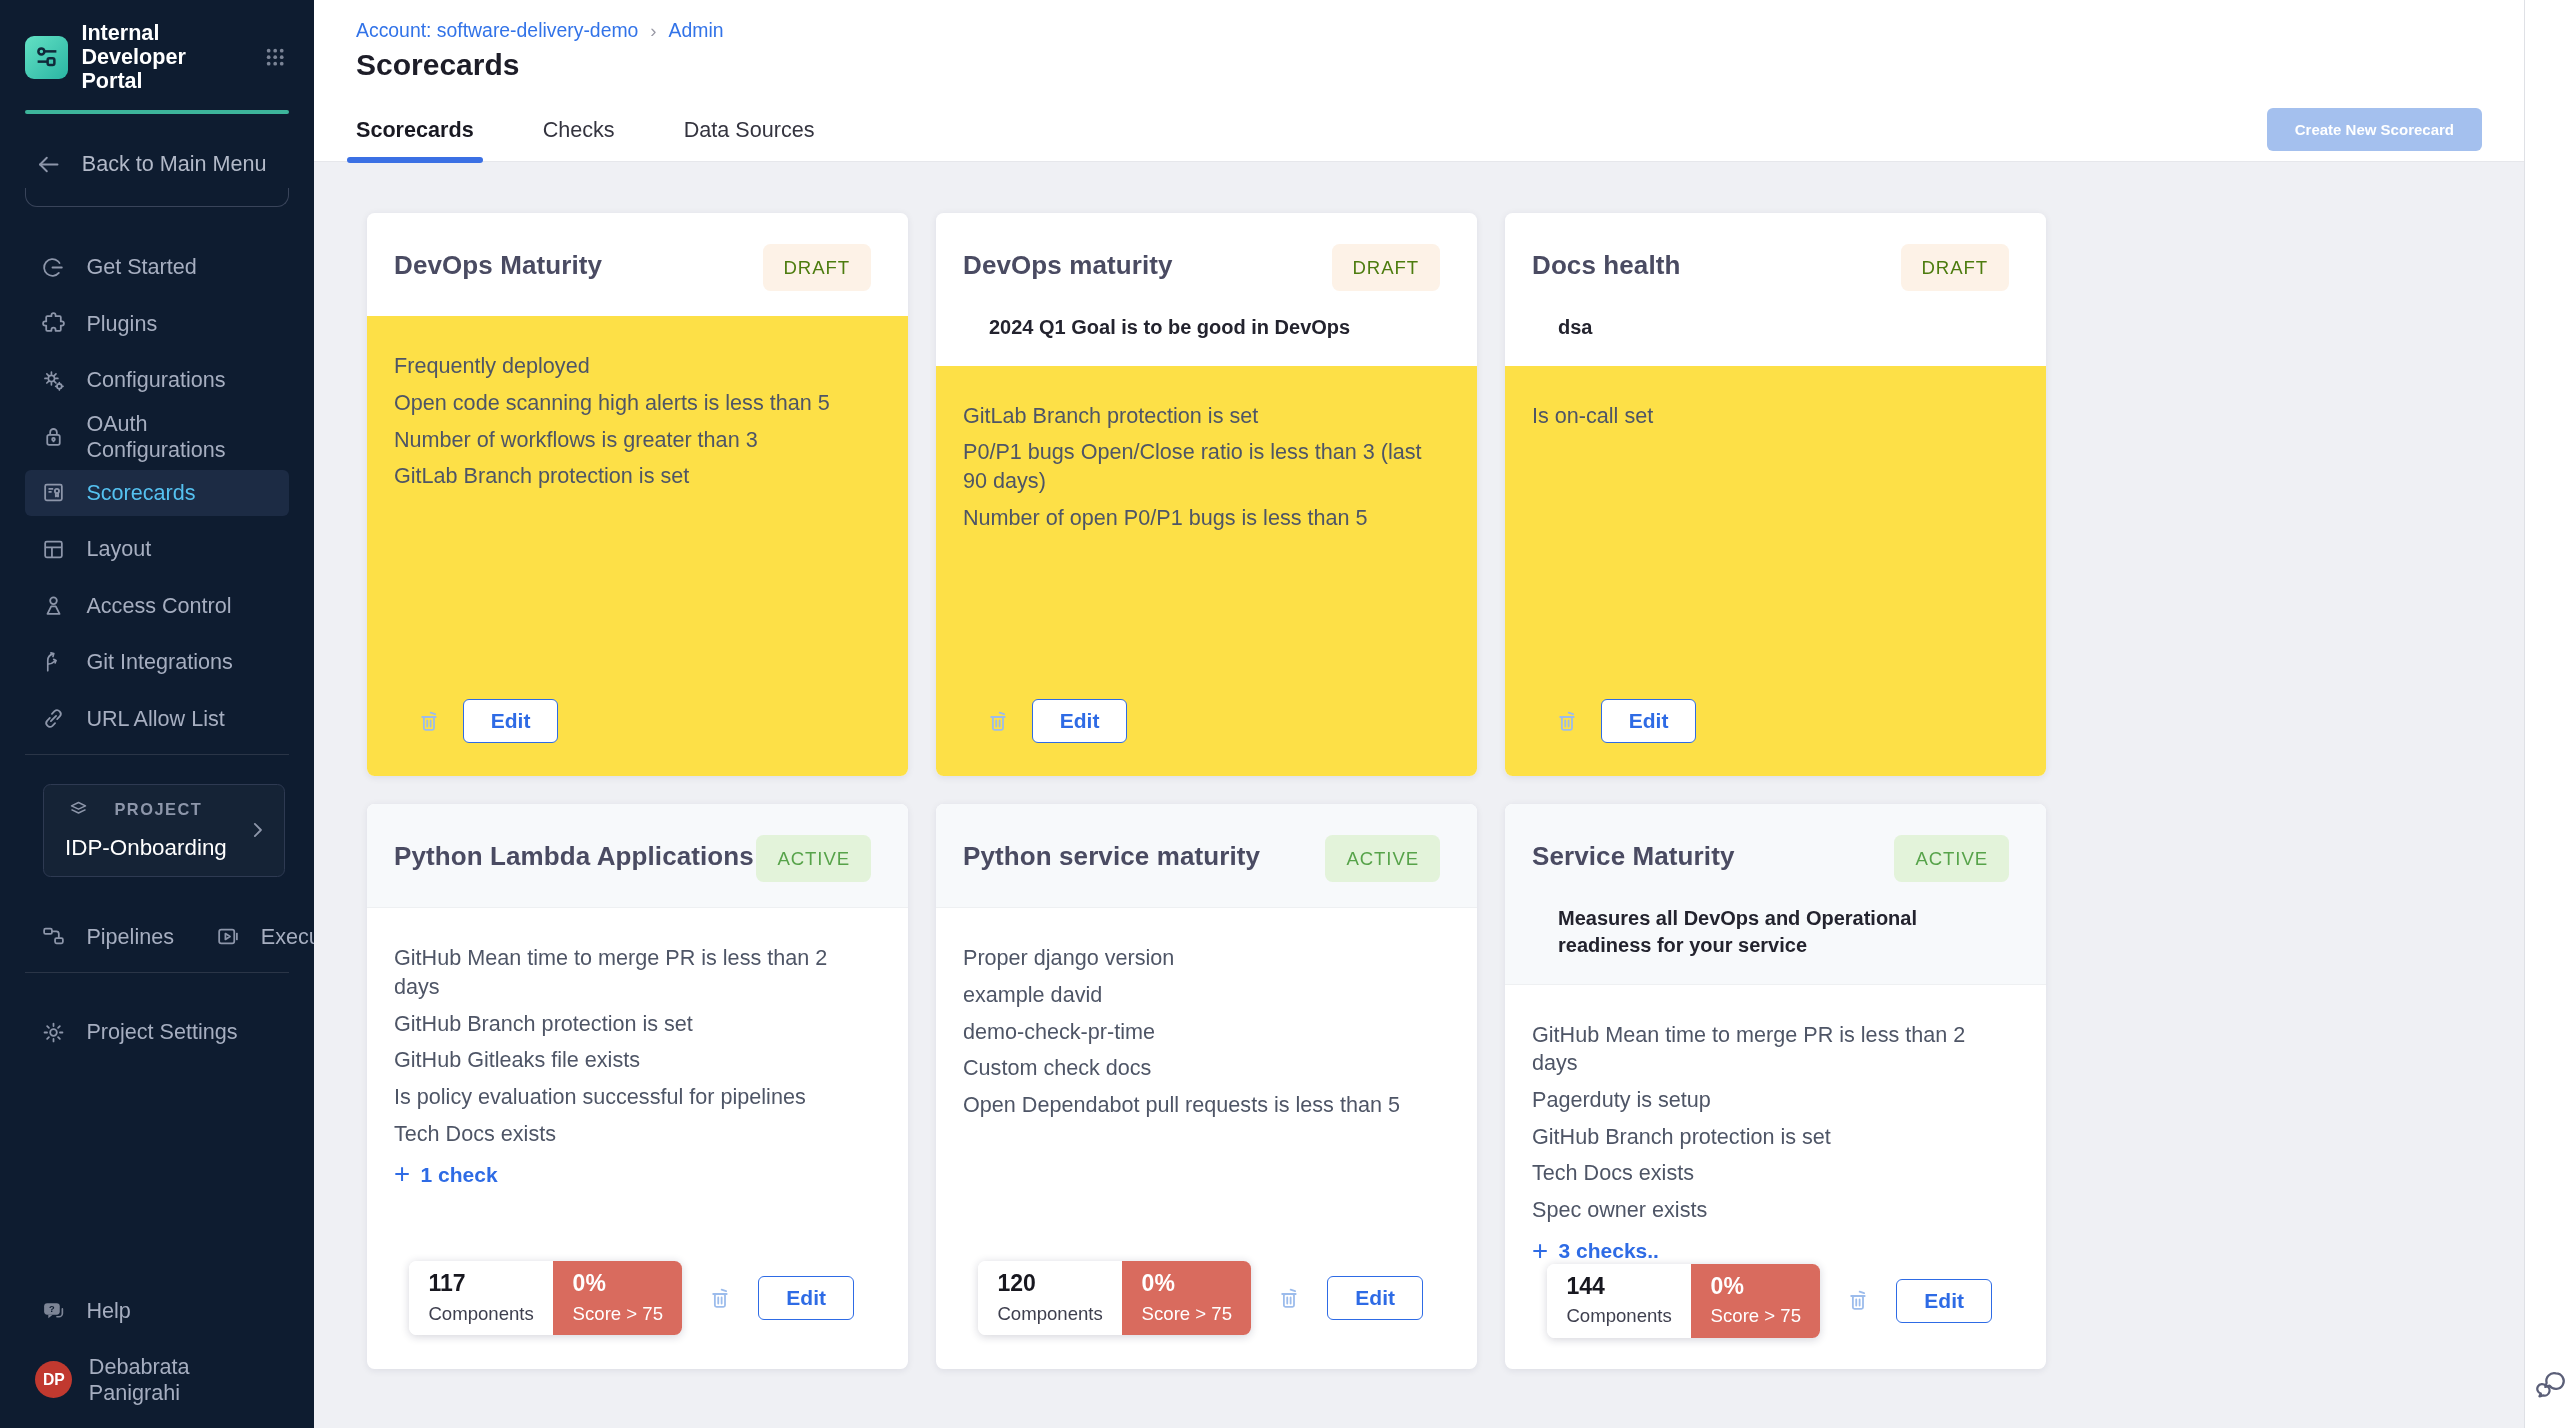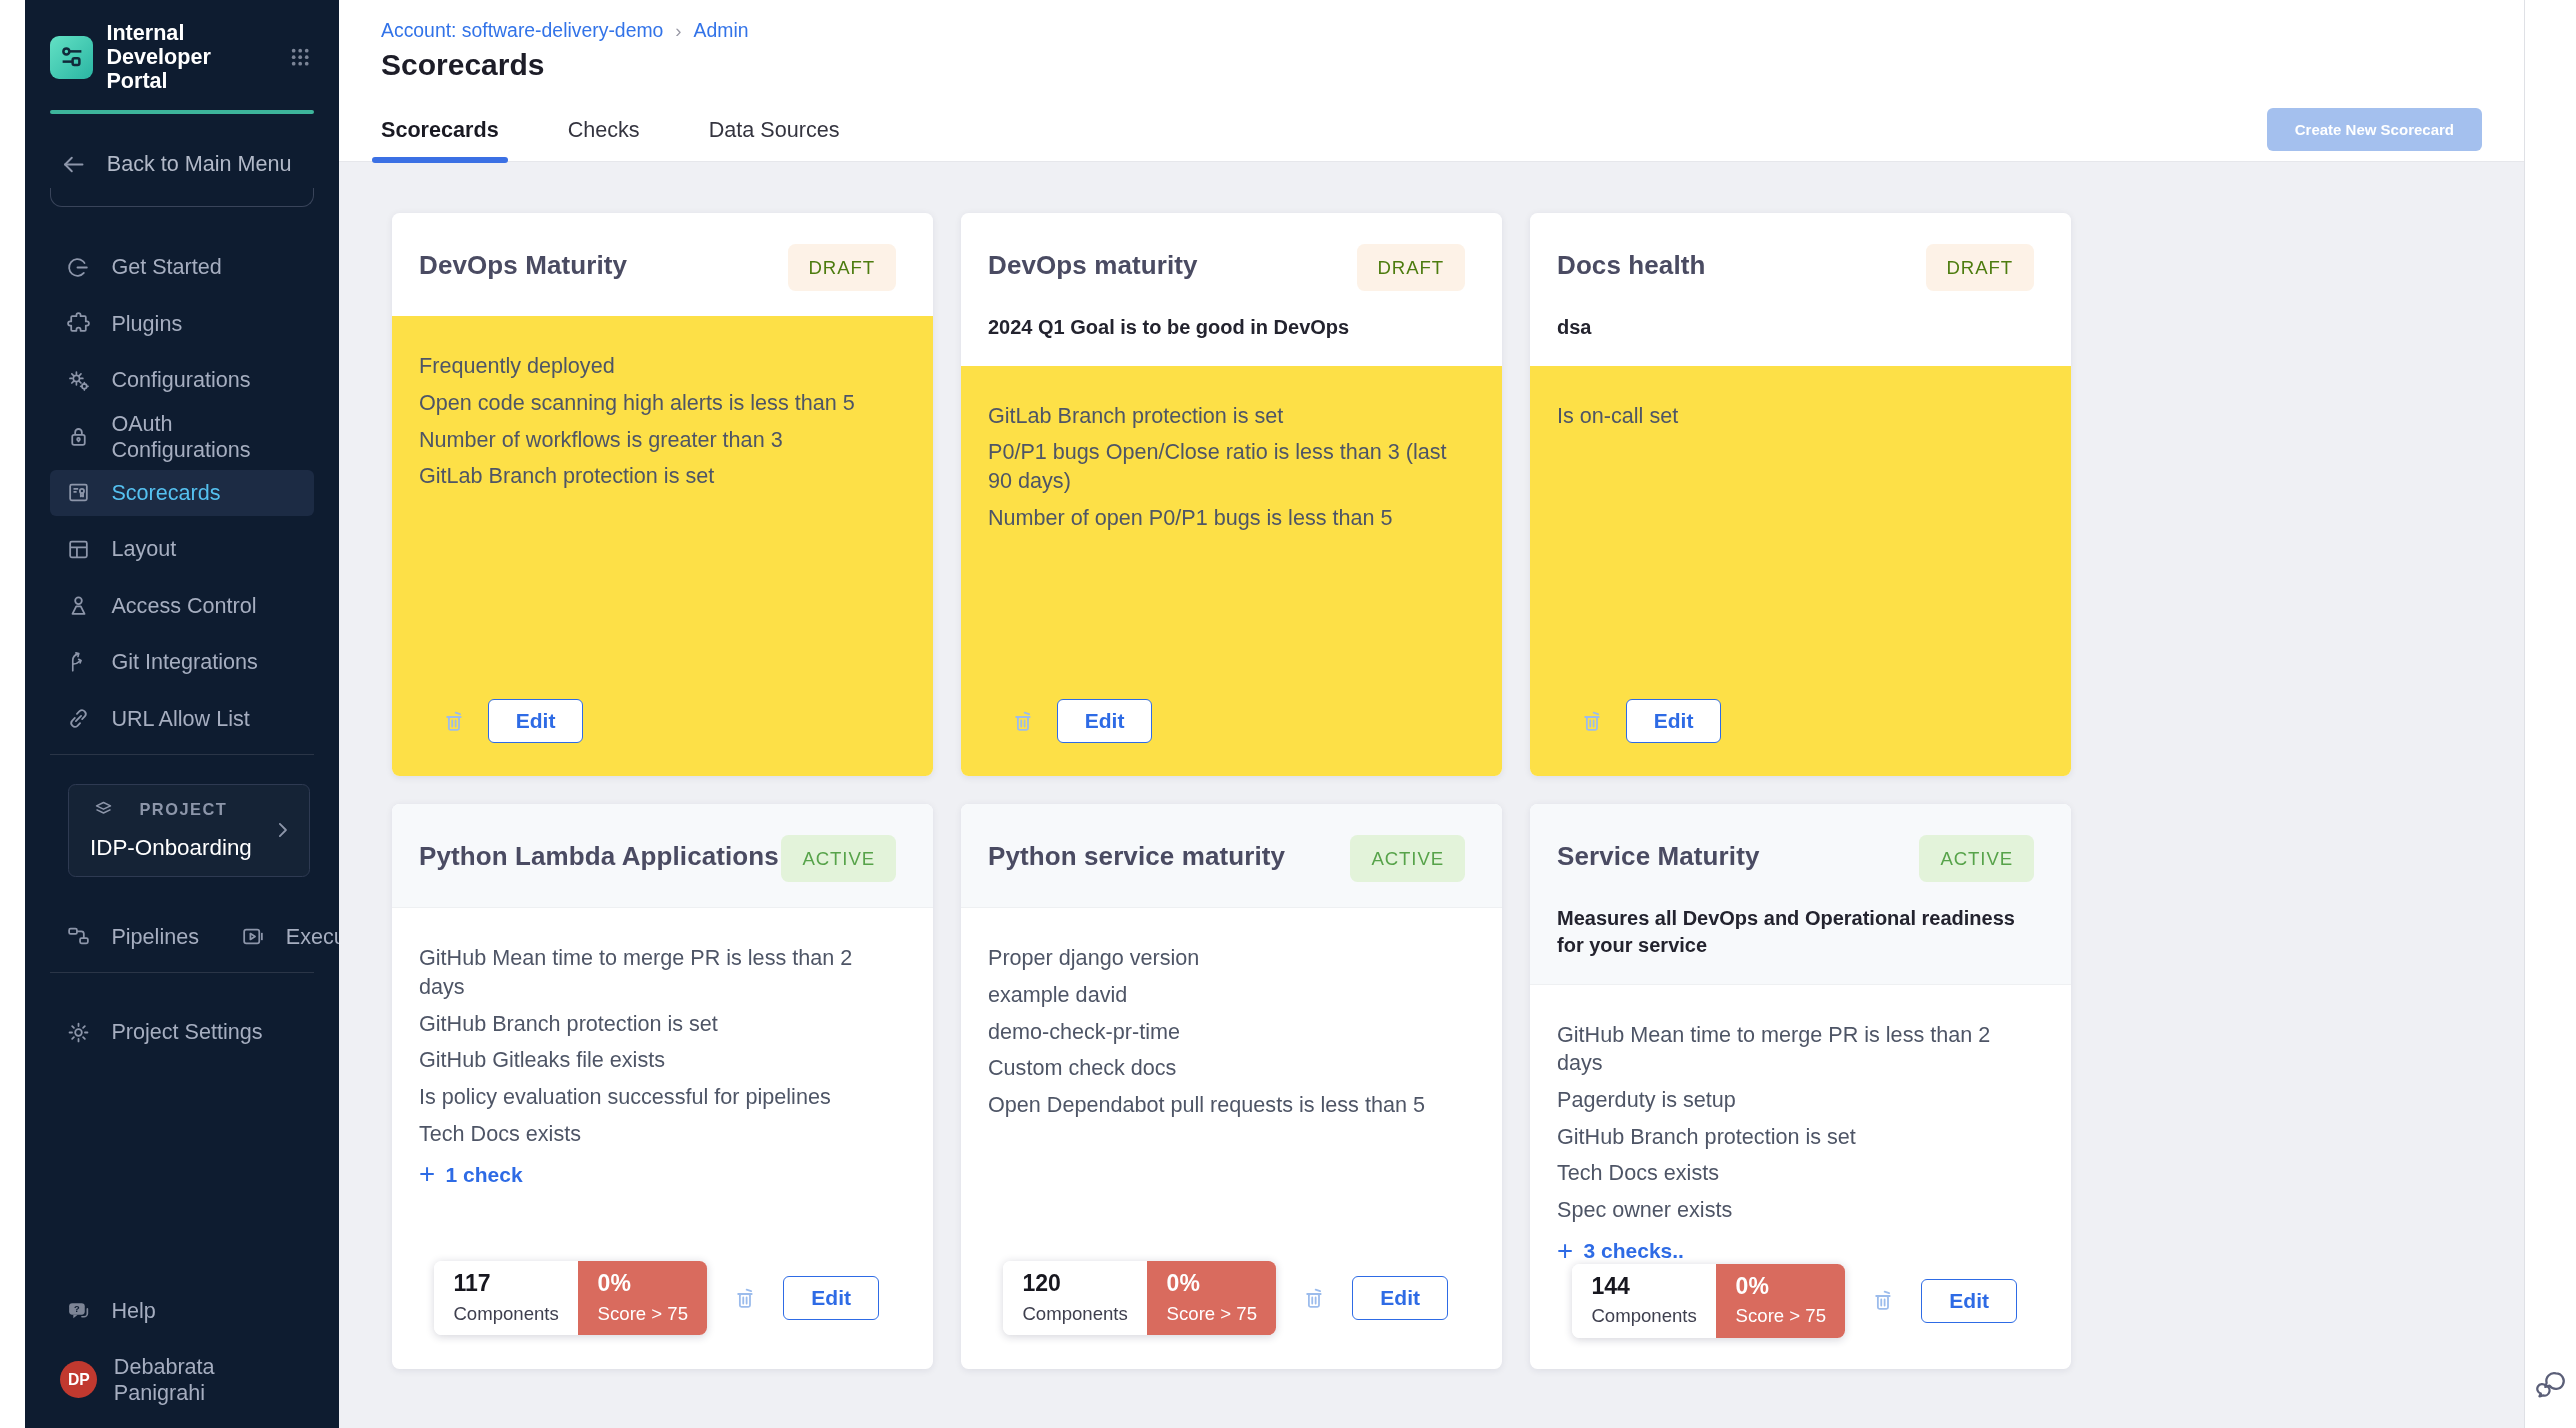--- a/index.html
+++ b/index.html
@@ -1,18 +1,18 @@
 <!DOCTYPE html>
 <html style="font-size:12px"><head>
 <meta charset="utf-8">
 <style>
   * { box-sizing: border-box; margin: 0; padding: 0; }
   html,body { width:2576px; height:1428px; overflow:hidden; background:#fff;
     font-family:"Liberation Sans","DejaVu Sans",sans-serif; }
-  .app { display:flex; width:2576px; height:1428px;padding-left:25px; }
+  .app { display:flex; width:2576px; height:1428px; }
 
   
   .sidebar { width:314px; height:100%; background:#0e1c30; color:#a6aec0;
     display:flex; flex-direction:column; padding:0 25px 22.4px; flex-shrink:0; }
   .logo-row { display:flex; align-items:center; gap:13.4px; margin-top:21px; }
   .logo-mark { width:43px; height:43px; border-radius:9px; flex-shrink:0;
     background:linear-gradient(135deg,#63e1c4 0%,#2ab5a3 100%);
     display:flex; align-items:center; justify-content:center; }
   .logo-title { font-size:21.6px; font-weight:700; color:#fff; line-height:1.12; flex:1; }
   .grid-btn { display:flex; cursor:pointer; padding:3px; }
@@ -68,21 +68,21 @@
   .card.active-card { height:565px; }
   .card-head { padding:31px 37px 25px 27px; }
   .card.active-card .card-head { background:#f7f9fb; border-bottom:0.7px solid #eef0f2; }
   .title-row { display:flex; justify-content:space-between; align-items:flex-start; }
   .card-title { font-size:26px; font-weight:600; color:#4a4b62; letter-spacing:0.1px; padding-top:6px; }
   .badge { font-size:18.6px; letter-spacing:0.9px; padding:12.7px 21px; border-radius:7.5px;
     font-weight:500; flex-shrink:0; }
   .badge.draft { background:#fdf2e7; color:#4d7c0f; }
   .badge.active-badge { background:#e3f3da; color:#57a34a; }
   .card-sub { margin-top:22.4px; font-size:20px; font-weight:600; color:#23232e;
-    line-height:1.35; max-width:462px; }
+    line-height:1.35; max-width:462px;margin-left:26px; }
   .card-body { flex:1; display:flex; flex-direction:column; padding:36px 30px 0 27px; }
   .card.draft-card .card-body { background:#fde047; }
   .check { font-size:21.6px; color:#4e5566; line-height:1.32; margin-bottom:8.2px; }
   .more-link { display:flex; align-items:center; gap:10.4px; color:#2e6be5;
     font-size:21px; font-weight:600; margin-top:6px; cursor:pointer; }
   .plus { font-size:27.6px; font-weight:400; line-height:1; margin-top:-2.2px; }
   .card-foot-draft { margin-top:auto; display:flex; align-items:center; gap:16.4px;
     padding:0 0 33px 19.4px; }
   .card-foot-active { margin-top:auto; display:flex; align-items:center; padding:0 24px 34px 15px; }
   .trash-btn { background:none; border:none; color:#9cbcec; cursor:pointer; display:flex; padding:3px; }

